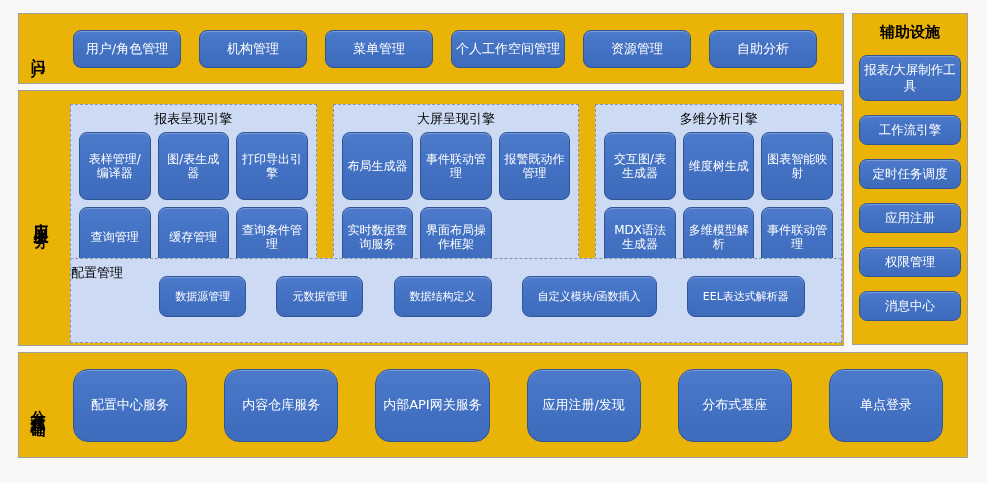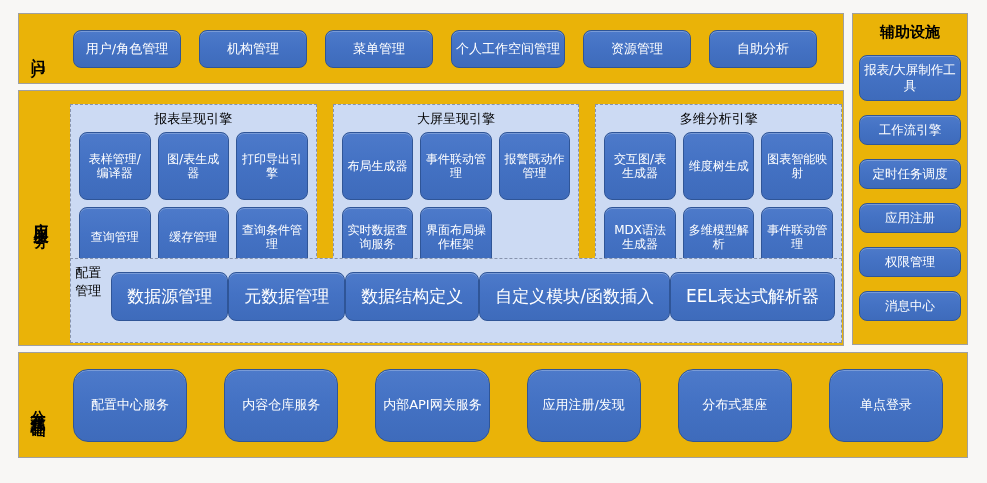--- a/index.html
+++ b/index.html
@@ -58,21 +58,21 @@
     flex:1;
     display:grid;
     grid-template-columns:repeat(3,1fr);
     grid-template-rows:1.15fr 1fr;
     gap:7px 7px;
     padding:1px 8px 8px;
   }
   .engine-grid .btn{font-size:12px;line-height:1.22;padding:2px 3px;}
   #config{position:absolute;left:51px;top:167px;width:772px;height:85px;display:flex;flex-direction:row;}
   #config .cfg-row{flex:1;display:flex;align-items:center;justify-content:space-evenly;padding:0 6px 9px;}
-  #config .btn{font-size:17px;white-space:nowrap;padding:12px 15px;}
+  #config .btn{font-size:11px;white-space:nowrap;padding:12px 15px;}
   
   #aux{left:852px;top:13px;width:116px;height:332px;display:flex;flex-direction:column;align-items:center;}
   #aux .aux-title{font-weight:bold;font-size:15px;color:#000;padding:9px 0 6px;}
   #aux .btn{width:102px;font-size:12.5px;line-height:1.25;margin-top:14px;padding:2px 4px;}
   #aux .btn.tall{min-height:46px;margin-top:7px;border-radius:8px;}
   #aux .btn.short{min-height:30px;}
   
   #foundation{left:18px;top:352px;width:950px;height:106px;display:flex;align-items:center;}
   #foundation .vlabel{margin-left:11px;letter-spacing:3px;}
   #foundation .btn-row{flex:1;display:flex;align-items:center;padding:0 24px 0 28px;gap:37px;}

